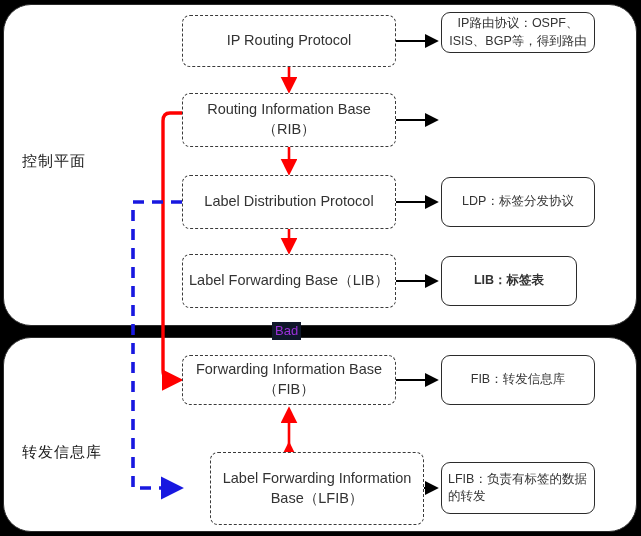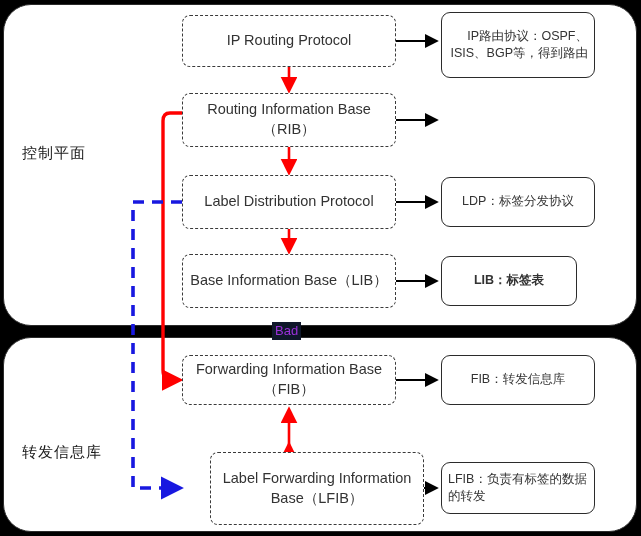--- a/index.html
+++ b/index.html
@@ -34,21 +34,21 @@
   #plane-forward { left: 3px;  top: 337px; width: 634px; height: 195px; }
 
   .plane-label {
     position: absolute;
     font-size: 15px;
     color: #1a1a1a;
     letter-spacing: 1px;
     white-space: nowrap;
     font-weight: 400;
   }
-  #label-control { left: 22px; top: 144px; }
+  #label-control { left: 22px; top: 152px; }
   #label-forward { left: 22px; top: 443px; }
 
   
   .node {
     position: absolute;
     box-sizing: border-box;
     border: 1.5px dashed #3a3a3a;
     border-radius: 8px;
     background: #ffffff;
     color: #333333;
@@ -76,21 +76,21 @@
     background: #ffffff;
     color: #333333;
     display: flex;
     align-items: center;
     justify-content: center;
     text-align: center;
     font-size: 12.5px;
     line-height: 1.4;
     padding: 3px 6px;
   }
-  #note-ip   { left: 441px; top: 12px;  width: 154px; height: 66px; text-align: right; justify-content: flex-start; }
+  #note-ip   { left: 441px; top: 12px;  width: 154px; height: 41px; text-align: center; justify-content: flex-start; }
   #note-rib  { left: 441px; top: 95px;  width: 154px; height: 50px; }
   #note-ldp  { left: 441px; top: 177px; width: 154px; height: 50px; }
   #note-lib  { left: 441px; top: 256px; width: 136px; height: 50px; font-weight: bold; }
   #note-fib  { left: 441px; top: 355px; width: 154px; height: 50px; padding-left: 6px; }
   #note-lfib { left: 441px; top: 462px; width: 154px; height: 52px; text-align: left; justify-content: flex-start; }
 
   
   #wires {
     position: absolute;
     left: 0; top: 0;
@@ -164,21 +164,21 @@
       <line x1="396" y1="202" x2="434" y2="202" stroke="#000000" stroke-width="2.2" marker-end="url(#arrow-black)"></line>
       <line x1="396" y1="281" x2="434" y2="281" stroke="#000000" stroke-width="2.2" marker-end="url(#arrow-black)"></line>
       <line x1="396" y1="380" x2="434" y2="380" stroke="#000000" stroke-width="2.2" marker-end="url(#arrow-black)"></line>
       <line x1="396" y1="488" x2="434" y2="488" stroke="#000000" stroke-width="2.2" marker-end="url(#arrow-black)"></line>
     </g>
   </svg>
 
   <div class="node" id="node-ip">IP Routing Protocol</div>
   <div class="node" id="node-rib">Routing Information Base（RIB）</div>
   <div class="node" id="node-ldp">Label Distribution Protocol</div>
-  <div class="node" id="node-lib">Base Information Base（LIB）</div>
+  <div class="node" id="node-lib">Label Forwarding Base（LIB）</div>
   <div class="node" id="node-fib">Forwarding Information Base（FIB）</div>
   <div class="node" id="node-lfib">Label Forwarding Information Base（LFIB）</div>
 
   <div class="note" id="note-ip">IP路由协议：OSPF、ISIS、BGP等，得到路由</div>
   <div class="note" id="note-ldp">LDP：标签分发协议</div>
   <div class="note" id="note-lib">LIB：标签表</div>
   <div class="note" id="note-fib">FIB：转发信息库</div>
   <div class="note" id="note-lfib">LFIB：负责有标签的数据的转发</div>
 
   <div id="bad-tag">Bad</div>

